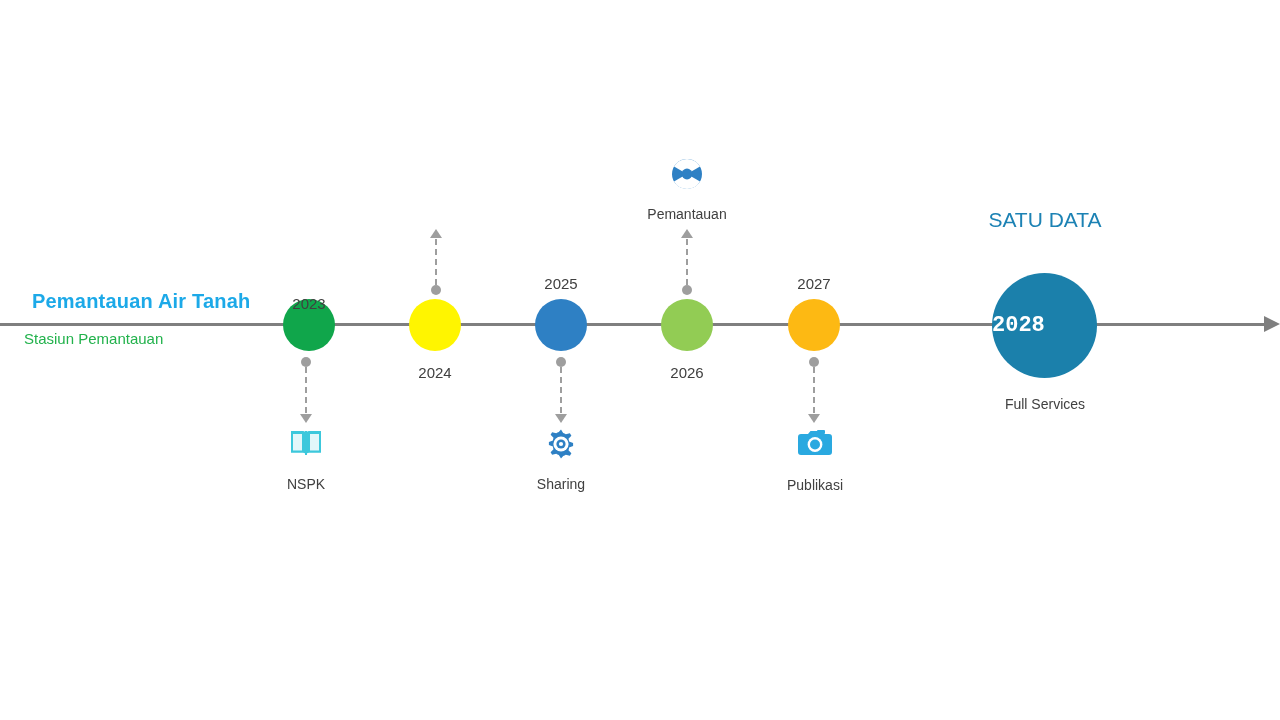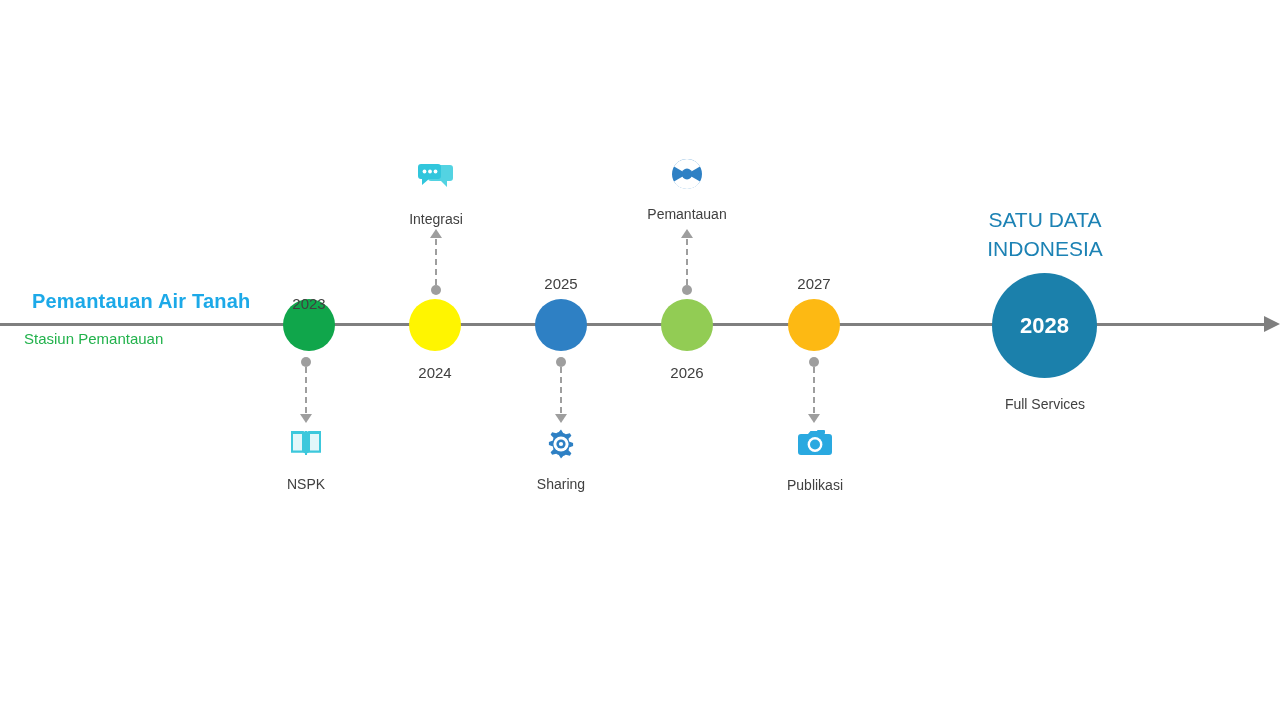--- a/index.html
+++ b/index.html
@@ -147,21 +147,22 @@
     top: 273px;
     width: 105px;
     height: 105px;
     border-radius: 50%;
     background: #1B80AB;
     color: #ffffff;
     font-size: 22px;
     font-weight: bold;
     display: flex;
     align-items: center;
-    justify-content: center;
+    justify-content: flex-start;
+    font-family: Liberation Mono, monospace;
   }
   .final-cap {
     position: absolute;
     left: 965px;
     top: 396px;
     width: 160px;
     text-align: center;
     font-size: 14px;
     color: #404040;
   }
@@ -201,32 +202,20 @@
 
   <div class="node" style="left:409px; top:299px; width:52px; height:52px; background:#FFF500;"></div>
   <div class="node-year" style="left:385px; top:364px; width:100px;">2024</div>
 
   <div class="conn" style="left:426px; top:229px; height:66px;">
     <div class="head-up"></div>
     <div class="dash" style="top:10px; height:46px;"></div>
     <div class="dot" style="bottom:0;"></div>
   </div>
 
-  <div class="callout" style="left:356px; top:163px;">
-    <span class="glyph">
-      <svg width="38" height="30" viewBox="0 0 38 30" xmlns="http://www.w3.org/2000/svg">
-        <path d="M14 2h19a3 3 0 0 1 3 3v10a3 3 0 0 1-3 3h-3v6l-6-6H14a3 3 0 0 1-3-3V5a3 3 0 0 1 3-3z" fill="#53D3E2"></path>
-        <path d="M4 1h17a3 3 0 0 1 3 3v9a3 3 0 0 1-3 3H12l-7 6v-6H4a3 3 0 0 1-3-3V4a3 3 0 0 1 3-3z" fill="#31C6DC"></path>
-        <circle cx="7.5" cy="8.5" r="1.9" fill="#ffffff"></circle>
-        <circle cx="13" cy="8.5" r="1.9" fill="#ffffff"></circle>
-        <circle cx="18.5" cy="8.5" r="1.9" fill="#ffffff"></circle>
-      </svg>
-    </span>
-    <span class="cap">Integrasi</span>
-  </div>
 
   <div class="node" style="left:535px; top:299px; width:52px; height:52px; background:#2E80C4;"></div>
   <div class="node-year" style="left:511px; top:275px; width:100px;">2025</div>
 
   <div class="conn" style="left:551px; top:357px; height:66px;">
     <div class="dot" style="top:0;"></div>
     <div class="dash" style="top:10px; height:46px;"></div>
     <div class="head-down"></div>
   </div>
 
@@ -280,20 +269,19 @@
         <path d="M3 5h7l2.5-3h9L23 5h8a3 3 0 0 1 3 3v15a3 3 0 0 1-3 3H3a3 3 0 0 1-3-3V8a3 3 0 0 1 3-3z" fill="#2AA9E0"></path>
         <circle cx="17" cy="15.5" r="7.4" fill="#ffffff"></circle>
         <circle cx="17" cy="15.5" r="5" fill="#2AA9E0"></circle>
       </svg>
     </span>
     <span class="cap">Publikasi</span>
   </div>
 
   <div class="final-title">
     <div>SATU DATA</div>
-    <div>INDONESIA</div>
   </div>
   <div class="final-circle">
     <span>2028</span>
   </div>
   <div class="final-cap">Full Services</div>
 
 </div>
 
 </body></html>

